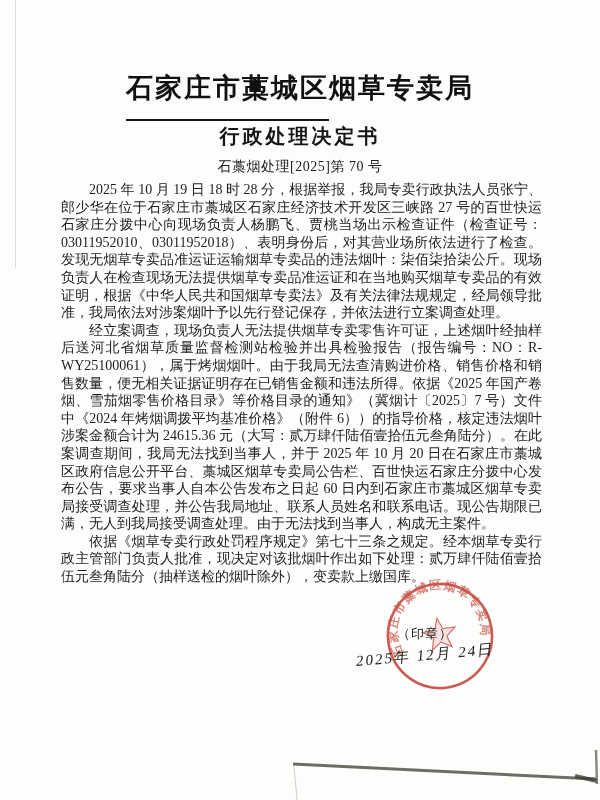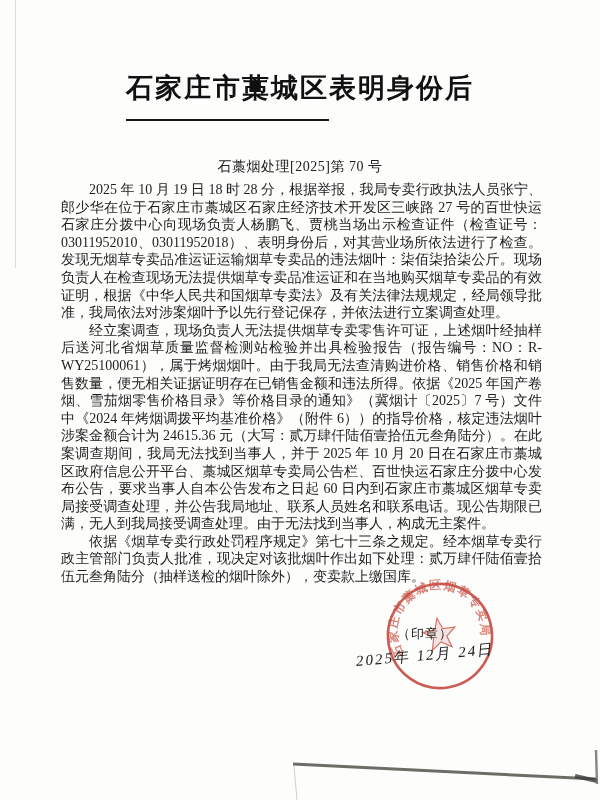--- a/index.html
+++ b/index.html
@@ -43,22 +43,23 @@
   }
   .bottom-artifact{position:absolute;left:0;top:740px;width:600px;height:60px;}
 </style>
 </head>
 <body>
 
 <div class="page">
 
   <div class="scan-left"></div>
 
-  <h1 class="title"><span class="u">石家庄市藁城区</span><span>表明身份后</span></h1>
+  <h1 class="title"><span class="u">石家庄市藁城区</span><span>烟草专卖局</span></h1>
 
+  <h2 class="subtitle">行政处理决定书</h2>
 
   <div class="docnum">石藁烟处理[2025]第 70 号</div>
 
   <div class="bodytext">
     <p>2025 年 10 月 19 日 18 时 28 分，根据举报，我局专卖行政执法人员张宁、郎少华在位于石家庄市藁城区石家庄经济技术开发区三峡路 27 号的百世快运石家庄分拨中心向现场负责人杨鹏飞、贾桃当场出示检查证件（检查证号：03011952010、03011952018）、表明身份后，对其营业场所依法进行了检查。发现无烟草专卖品准运证运输烟草专卖品的违法烟叶：柒佰柒拾柒公斤。现场负责人在检查现场无法提供烟草专卖品准运证和在当地购买烟草专卖品的有效证明，根据《中华人民共和国烟草专卖法》及有关法律法规规定，经局领导批准，我局依法对涉案烟叶予以先行登记保存，并依法进行立案调查处理。</p>
     <p>经立案调查，现场负责人无法提供烟草专卖零售许可证，上述烟叶经抽样后送河北省烟草质量监督检测站检验并出具检验报告（报告编号：NO：R-WY25100061），属于烤烟烟叶。由于我局无法查清购进价格、销售价格和销售数量，便无相关证据证明存在已销售金额和违法所得。依据《2025 年国产卷烟、雪茄烟零售价格目录》等价格目录的通知》（冀烟计〔2025〕7 号）文件中《2024 年烤烟调拨平均基准价格》（附件 6））的指导价格，核定违法烟叶涉案金额合计为 24615.36 元（大写：贰万肆仟陆佰壹拾伍元叁角陆分）。在此案调查期间，我局无法找到当事人，并于 2025 年 10 月 20 日在石家庄市藁城区政府信息公开平台、藁城区烟草专卖局公告栏、百世快运石家庄分拨中心发布公告，要求当事人自本公告发布之日起 60 日内到石家庄市藁城区烟草专卖局接受调查处理，并公告我局地址、联系人员姓名和联系电话。现公告期限已满，无人到我局接受调查处理。由于无法找到当事人，构成无主案件。</p>
     <p>依据《烟草专卖行政处罚程序规定》第七十三条之规定。经本烟草专卖行政主管部门负责人批准，现决定对该批烟叶作出如下处理：贰万肆仟陆佰壹拾伍元叁角陆分（抽样送检的烟叶除外），变卖款上缴国库。</p>
   </div>
 
   <div class="seal">

